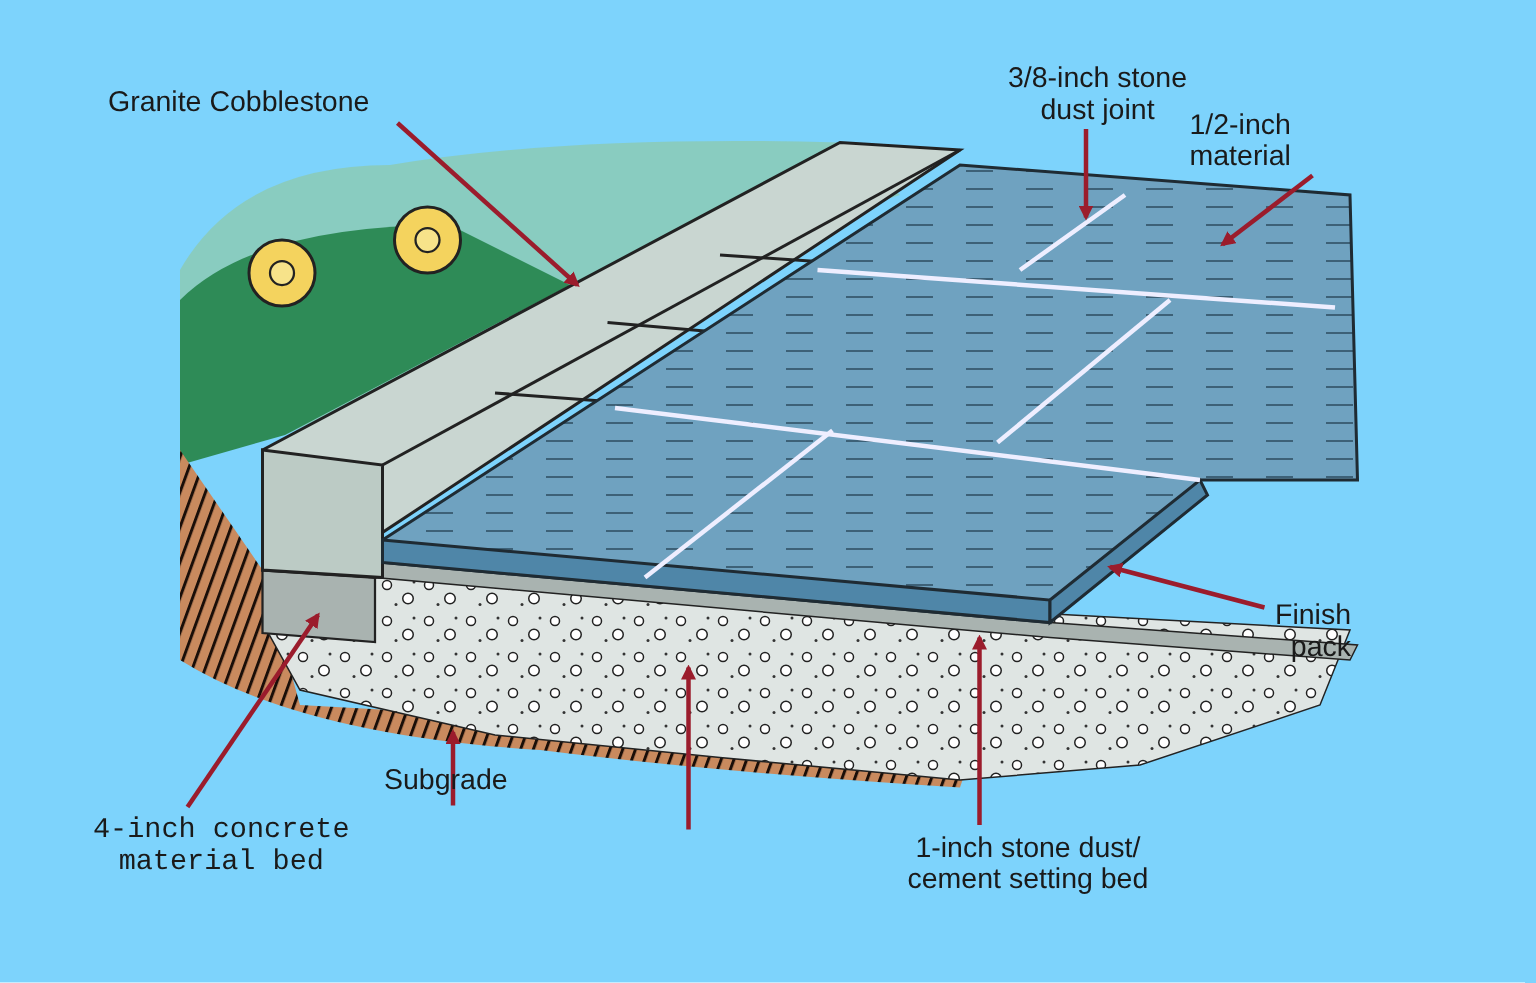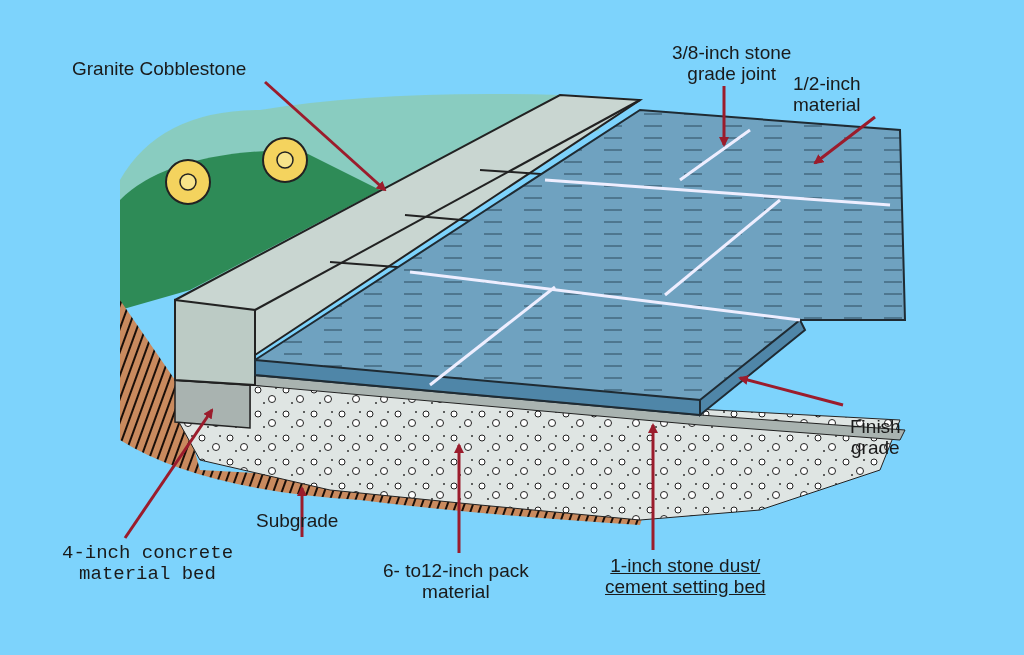--- a/index.html
+++ b/index.html
@@ -92,38 +92,34 @@
       <line x1="459" y1="553" x2="459" y2="445" marker-end="url(#ah)"></line>
       <line x1="653" y1="550" x2="653" y2="425" marker-end="url(#ah)"></line>
     </g>
   </svg>
 
   <div class="label" style="left:72px; top:58px;">
     <span>Granite Cobblestone</span>
   </div>
   <div class="label" style="left:672px; top:42px;">
     <span>3/8-inch stone</span>
-    <span>grade joint</span>
+    <span>dust joint</span>
   </div>
   <div class="label" style="left:793px; top:73px;">
     <span>1/2-inch</span>
     <span>material</span>
   </div>
-  <div class="label" style="left:850px; top:416px;">
+  <div class="label" style="left:850px; top:400px;text-align:right;">
     <span>Finish</span>
-    <span>grade</span>
+    <span>pack</span>
   </div>
   <div class="label" style="left:62px; top:543px;font-family:Liberation Mono, monospace;">
     <span>4-inch concrete</span>
     <span>material bed</span>
   </div>
   <div class="label" style="left:256px; top:510px;">
     <span>Subgrade</span>
   </div>
-  <div class="label" style="left:383px; top:560px;">
-    <span>6- to12-inch pack</span>
-    <span>material</span>
-  </div>
-  <div class="label" style="left:605px; top:555px;text-decoration:underline;">
+  <div class="label" style="left:605px; top:555px;">
     <span>1-inch stone dust/</span>
     <span>cement setting bed</span>
   </div>
 </div>
 
 </body></html>

